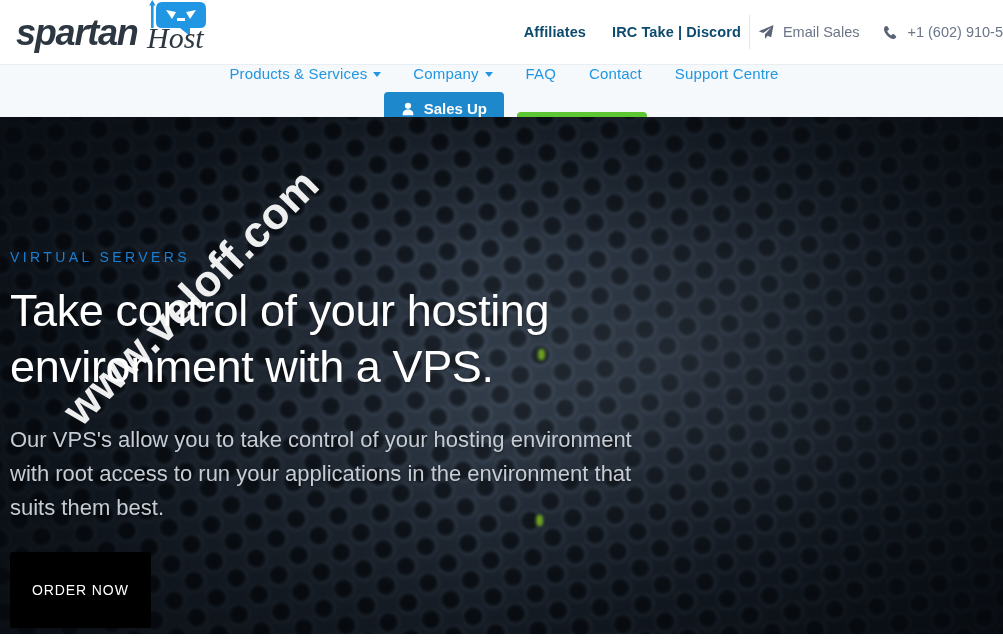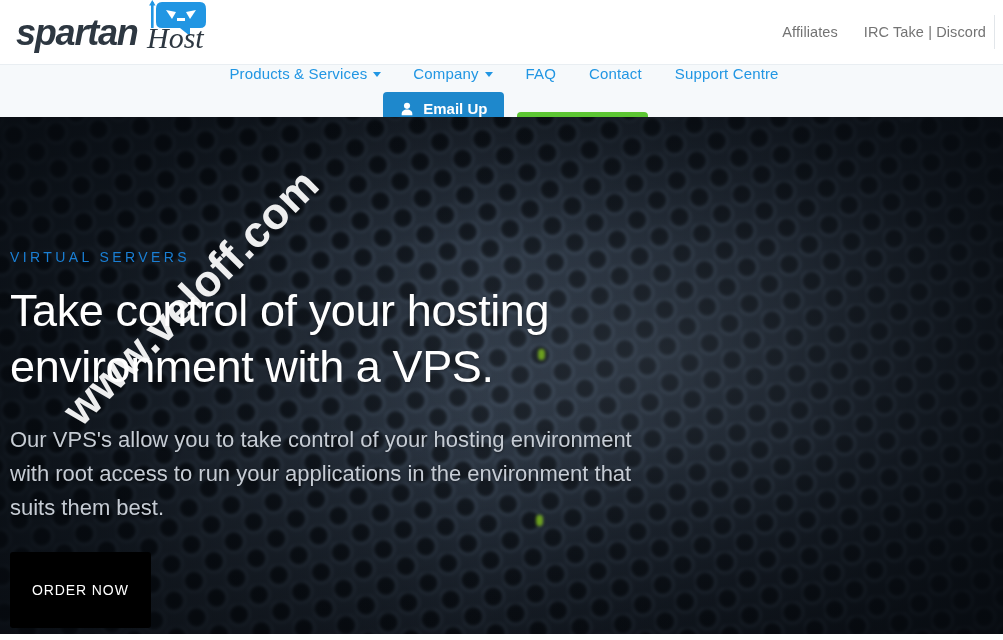--- a/index.html
+++ b/index.html
@@ -44,25 +44,26 @@
   .topbar-spacer { flex: 1 1 auto; }
 
   .toplinks {
     display: flex;
     align-items: center;
     gap: 26px;
     height: 64px;
     padding-right: 0;
   }
   .toplink {
-    color: #737373;
+    color: #0c4a6e;
     font-size: 14.5px;
     text-decoration: none;
     white-space: nowrap;
     letter-spacing: 0.1px;
+    font-weight: bold;
   }
 
   .divider-v {
     width: 1px;
     height: 34px;
     background: #e2e6ea;
     margin: 0 8px;
     flex: 0 0 auto;
   }
 
@@ -307,20 +308,38 @@
 
     <div class="topbar-spacer"></div>
 
     <div class="toplinks">
       <a href="#" class="toplink">Affiliates</a>
       <a href="#" class="toplink">IRC Take | Discord</a>
     </div>
 
     <div class="divider-v"></div>
 
+    <div class="contact-group">
+      <a href="#" class="contact-item">
+        <span class="contact-icon">
+          <svg width="16" height="16" viewBox="0 0 16 16" fill="currentColor">
+            <path d="M15.5 1 L0.7 7.3 L5.2 9.1 L13.4 3.2 L6.9 10.2 L7.1 15 L9.5 11.7 L13.2 13.2 Z"></path>
+          </svg>
+        </span>
+        <span>Email Sales</span>
+      </a>
+      <a href="#" class="contact-item">
+        <span class="contact-icon">
+          <svg width="15" height="15" viewBox="0 0 16 16" fill="currentColor">
+            <path d="M3.2 1.1 C2.2 1.5 1.2 2.6 1.05 3.7 C0.8 5.6 2 8.4 4.1 10.8 c2.1 2.4 5 4.1 6.8 4.1 1.1 0 2.4-0.8 3-1.7 0.4-0.6 0.3-0.9-0.3-1.5 l-1.9-1.8 c-0.6-0.5-1-0.5-1.6 0 l-0.9 0.8 c-0.4 0.3-0.7 0.3-1.2-0.1 C6.7 9.6 5.4 8.2 4.8 7.1 4.5 6.5 4.6 6.2 5 5.9 l0.9-0.7 c0.6-0.5 0.6-0.9 0.2-1.6 L4.8 1.5 C4.3 0.9 3.9 0.8 3.2 1.1 Z"></path>
+          </svg>
+        </span>
+        <span>+1 (602) 910-5</span>
+      </a>
+    </div>
   </div>
 
   <div class="mainnav">
     <div class="navlinks">
 
       <a href="#" class="navlink gap-a">
         <span>Products &amp; Services</span>
         <span class="caret"></span>
       </a>
 
@@ -345,21 +364,21 @@
     <div class="nav-spacer"></div>
 
     <div class="nav-buttons">
       <a href="#" class="btn btn-signup">
         <span class="btn-icon">
           <svg width="14" height="14" viewBox="0 0 16 16" fill="#ffffff">
             <circle cx="8" cy="4.4" r="3.5"></circle>
             <path d="M8 8.6 C4.5 8.6 1.9 10.6 1.9 13.6 L1.9 15.2 L14.1 15.2 L14.1 13.6 C14.1 10.6 11.5 8.6 8 8.6 Z"></path>
           </svg>
         </span>
-        <span>Email Up</span>
+        <span>Sales Up</span>
       </a>
 
       <a href="#" class="btn btn-login">
         <span class="btn-icon">
           <svg width="14" height="14" viewBox="0 0 16 16" fill="#ffffff">
             <path d="M8 0.8 C5.7 0.8 4.1 2.5 4.1 4.7 L4.1 6.4 L5.9 6.4 L5.9 4.7 C5.9 3.5 6.8 2.6 8 2.6 C9.2 2.6 10.1 3.5 10.1 4.7 L10.1 6.4 L11.9 6.4 L11.9 4.7 C11.9 2.5 10.3 0.8 8 0.8 Z"></path>
             <rect x="2.6" y="6.6" width="10.8" height="8.6" rx="1.2"></rect>
           </svg>
         </span>
         <span>Client Log</span>

